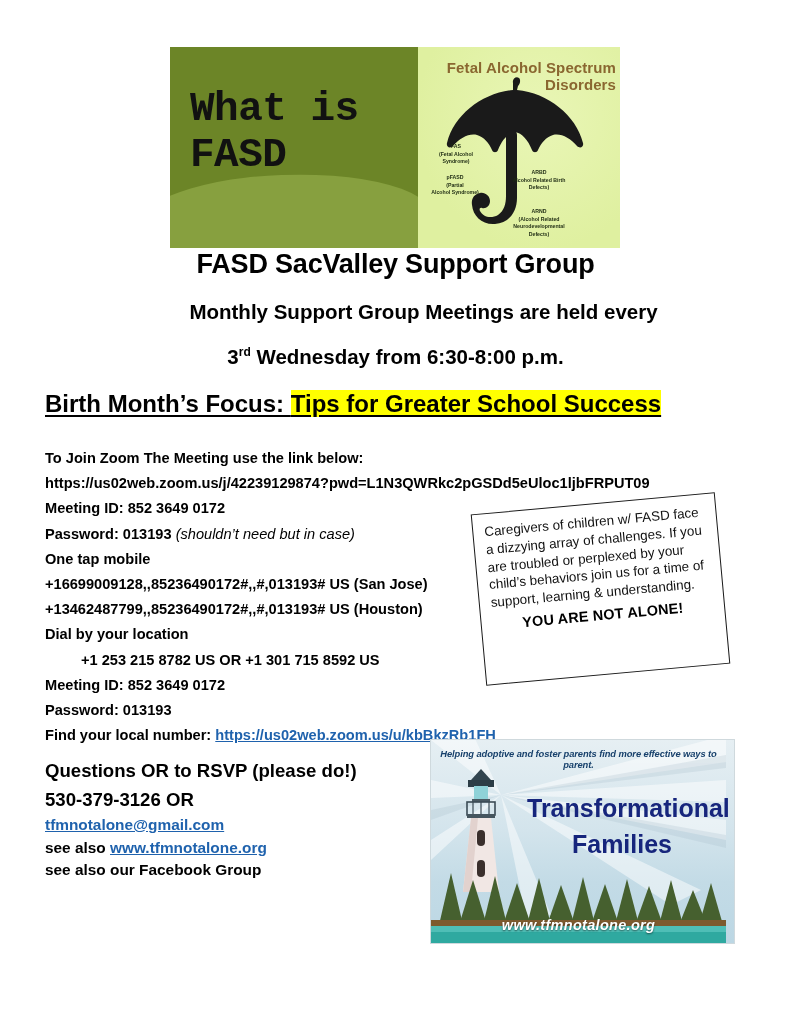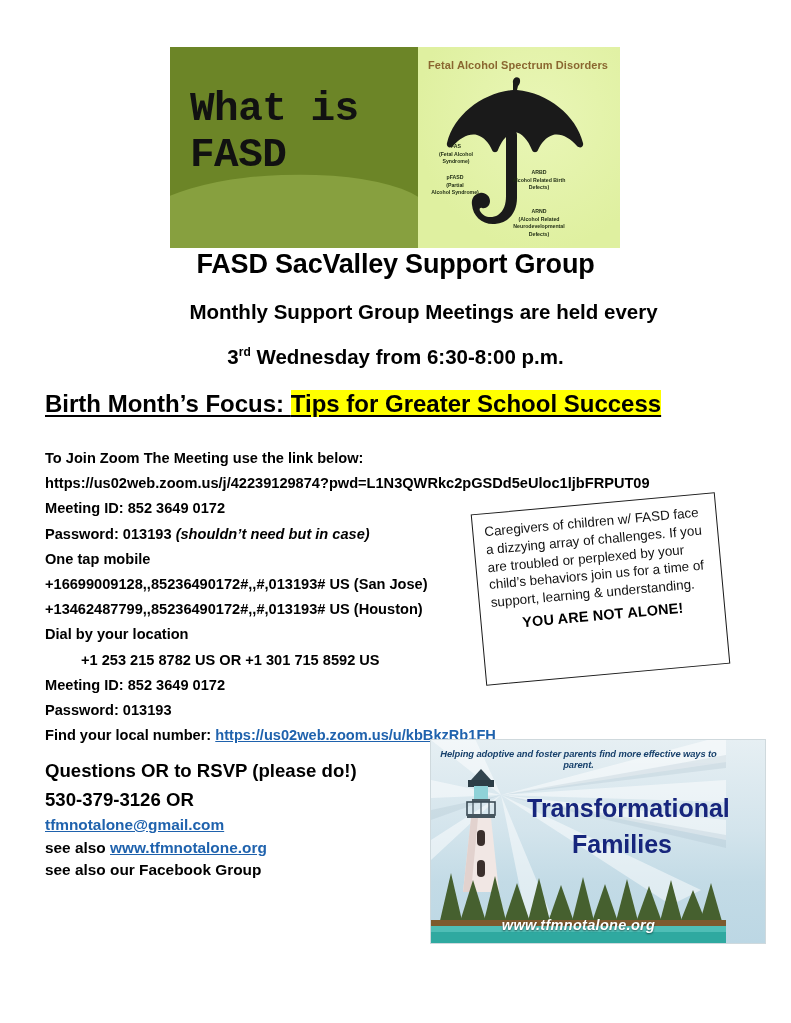--- a/index.html
+++ b/index.html
@@ -67,22 +67,22 @@
     line-height: 1.12;
     color: #111111;
     letter-spacing: -0.5px;
     font-family: Liberation Mono, monospace;
   }
   .banner-caption {
     position: absolute;
     left: 258px;
     top: 12px;
     width: 188px;
-    text-align: left;
-    font-size: 11px;
+    text-align: right;
+    font-size: 15px;
     font-weight: 700;
     color: #8a6730;
     letter-spacing: 0.1px;
   }
   .umbrella-svg {
     position: absolute;
     left: 250px;
     top: 26px;
   }
   .ulabel {
@@ -154,21 +154,21 @@
     top: 446px;
     width: 700px;
     font-size: 14.6px;
     font-weight: 700;
     line-height: 25.2px;
     white-space: nowrap;
   }
   .zoom-block .row { height: 25.2px; }
   .zoom-block .ital {
     font-style: italic;
-    font-weight: 700;
+    font-weight: 400;
   }
   .zoom-block .indent { padding-left: 36px; }
   .link {
     color: #1f62ad;
     text-decoration: underline;
   }
 
   
   .callout {
     position: absolute;
@@ -214,21 +214,21 @@
     font-weight: 700;
     line-height: 22.5px;
     white-space: nowrap;
   }
 
   
   .tf-card {
     position: absolute;
     left: 430px;
     top: 739px;
-    width: 336px;
+    width: 305px;
     height: 205px;
     overflow: hidden;
     background: #dce9ef;
     border: 1px solid #cfd9dd;
     box-sizing: border-box;
   }
   .tf-sky {
     position: absolute;
     inset: 0;
     background:

